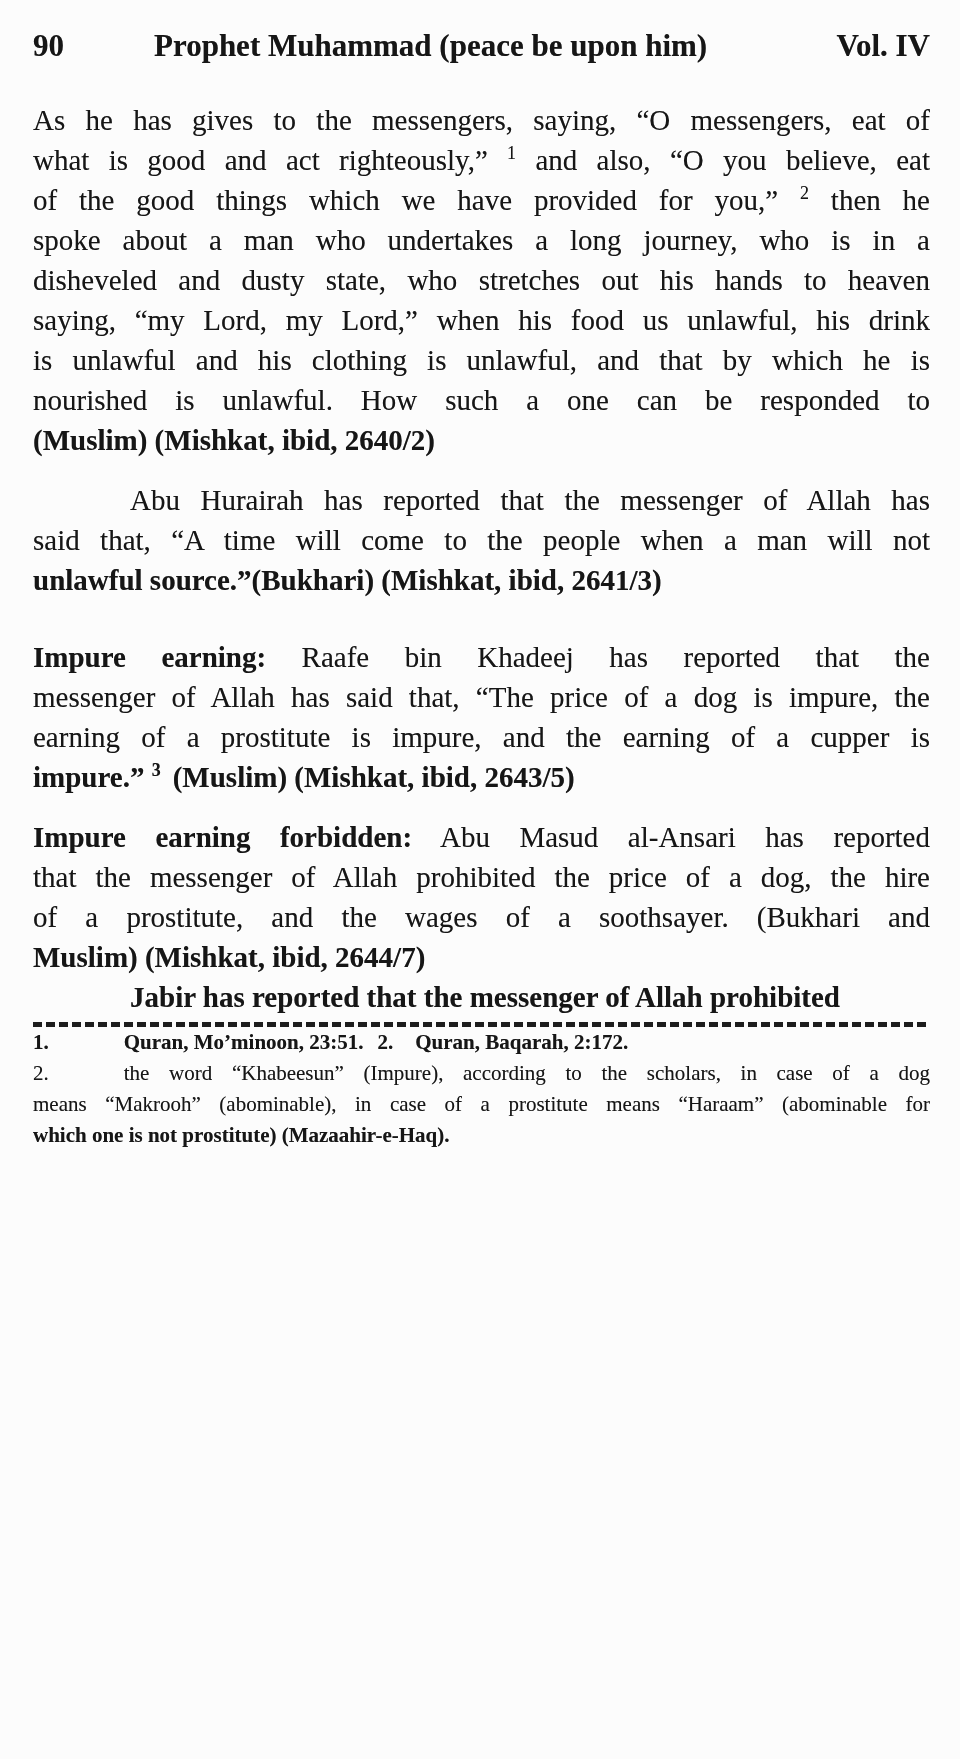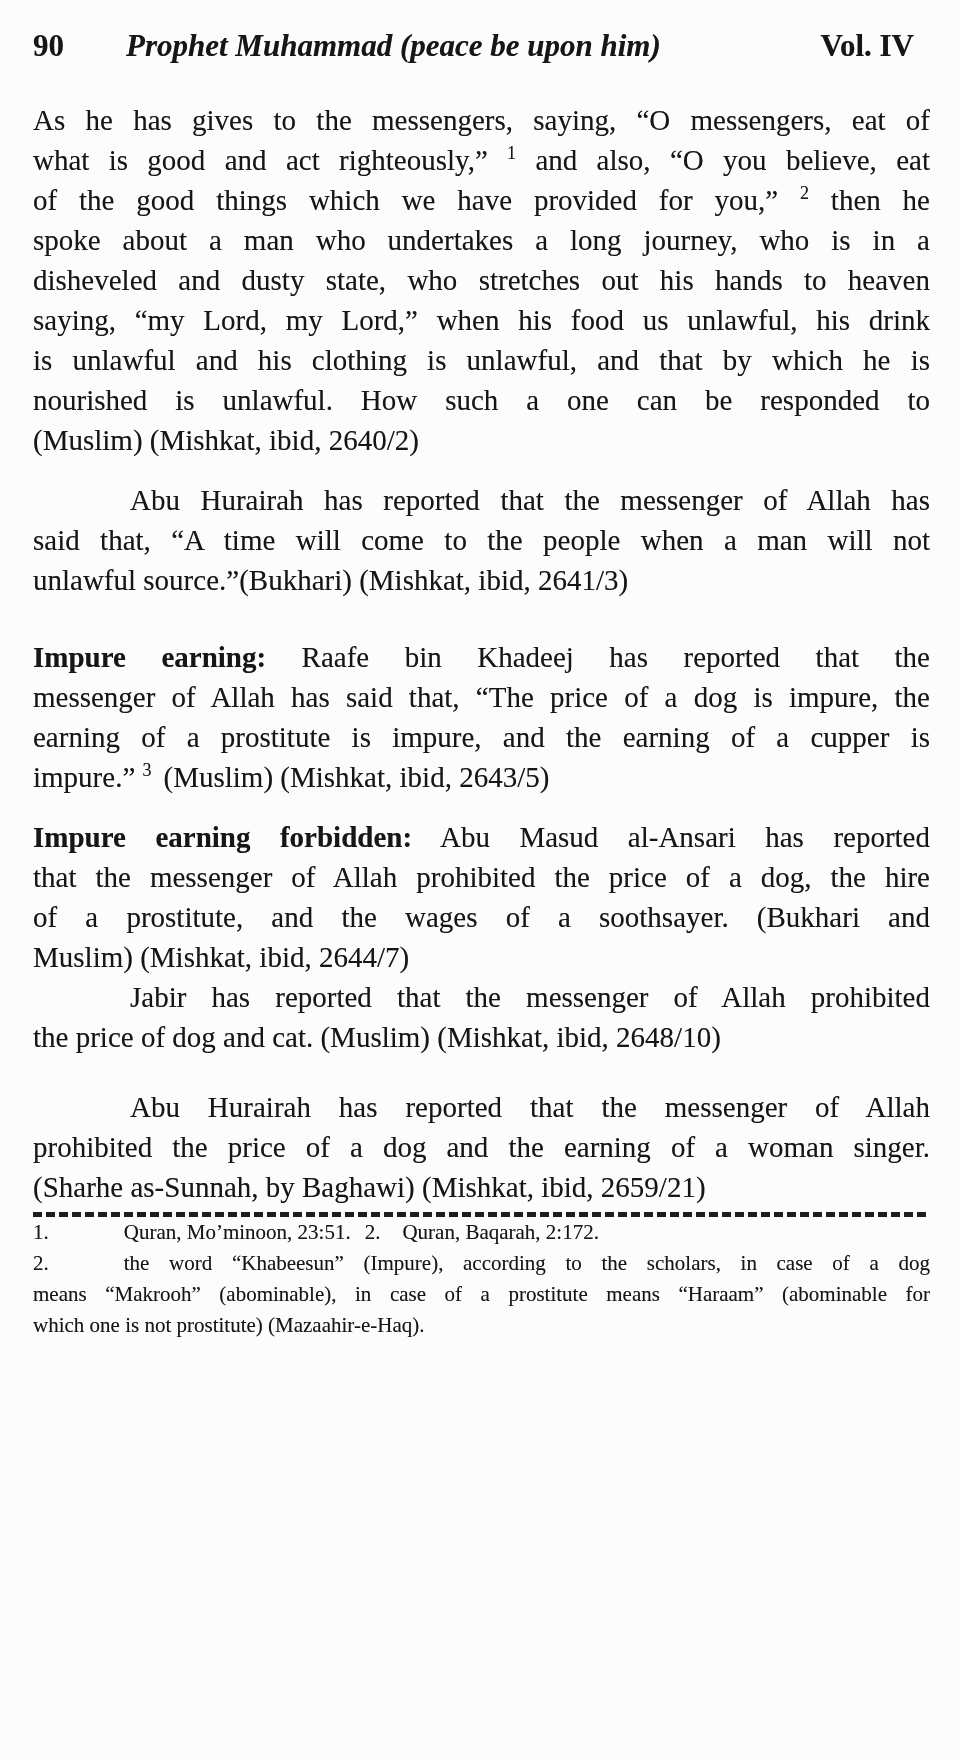--- a/index.html
+++ b/index.html
@@ -6,25 +6,25 @@
   body{
     width:960px;height:1759px;
     background:#fcfcfc;
     font-family:"Liberation Serif","DejaVu Serif",serif;
     color:#161616;
     overflow:hidden;
   }
   .page{box-sizing:border-box;width:960px;height:1759px;padding:26px 30px 0 33px;}
   .header{display:flex;align-items:flex-start;font-weight:bold;font-size:31px;line-height:40px;white-space:nowrap;
     text-shadow:0 0 0.6px rgba(20,20,20,0.45);}
-  .header .title{margin-left:62px;font-style:italic;}
-  .header .vol{margin-left:auto;margin-right:16px;}
+  .header .title{margin-left:90px;}
+  .header .vol{margin-left:auto;margin-right:0;}
   .para{font-size:29px;line-height:40px;text-shadow:0 0 0.6px rgba(20,20,20,0.4);}
   .para .line{text-align:justify;text-align-last:justify;}
-  .para .line:last-child{text-align:right;text-align-last:left;}
+  .para .line:last-child{text-align:right;text-align-last:left;font-weight:bold;}
   .para .line.first-indent{text-indent:97px;}
   #body-paragraphs .para:nth-child(1){margin-top:34px;}
   #body-paragraphs .para:nth-child(2){margin-top:20px;}
   #body-paragraphs .para:nth-child(3){margin-top:37px;}
   #body-paragraphs .para:nth-child(4){margin-top:20px;}
   #body-paragraphs .para:nth-child(5){}
   #body-paragraphs .para:nth-child(6){margin-top:30px;}
   .b{font-weight:bold;}
   .sup{vertical-align:super;font-size:0.62em;line-height:0;}
   .gap{display:inline-block;}
@@ -66,26 +66,20 @@
         <div class="line"><span>impure.” </span><span class="sup">3</span><span class="gap" style="width: 12px;"></span><span>(Muslim) (Mishkat, ibid, 2643/5)</span></div>
       </div>
       <div class="para">
         <div class="line"><span class="b">Impure earning forbidden:</span><span> Abu Masud al-Ansari has reported</span></div>
         <div class="line"><span>that the messenger of Allah prohibited the price of a dog, the hire</span></div>
         <div class="line"><span>of a prostitute, and the wages of a soothsayer. (Bukhari and</span></div>
         <div class="line"><span>Muslim) (Mishkat, ibid, 2644/7)</span></div>
       </div>
       <div class="para">
         <div class="line first-indent"><span>Jabir has reported that the messenger of Allah prohibited</span></div>
-        <div class="line"><span>the price of dog and cat. (Muslim) (Mishkat, ibid, 2648/10)</span></div>
-      </div>
-      <div class="para">
-        <div class="line first-indent"><span>Abu Hurairah has reported that the messenger of Allah</span></div>
-        <div class="line"><span>prohibited the price of a dog and the earning of a woman singer.</span></div>
-        <div class="line"><span>(Sharhe as-Sunnah, by Baghawi) (Mishkat, ibid, 2659/21)</span></div>
       </div>
     </div>
   <div class="separator"></div>
   <div id="footnotes">
       <div class="para">
         <div class="line"><span>1.</span><span class="gap" style="width: 75px;"></span><span>Quran, Mo’minoon, 23:51.</span><span class="gap" style="width: 14px;"></span><span>2.</span><span class="gap" style="width: 22px;"></span><span>Quran, Baqarah, 2:172.</span></div>
       </div>
       <div class="para">
         <div class="line"><span>2.</span><span class="gap" style="width: 75px;"></span><span>the word “Khabeesun” (Impure), according to the scholars, in case of a dog</span></div>
         <div class="line"><span>means “Makrooh” (abominable), in case of a prostitute means “Haraam” (abominable for</span></div>

